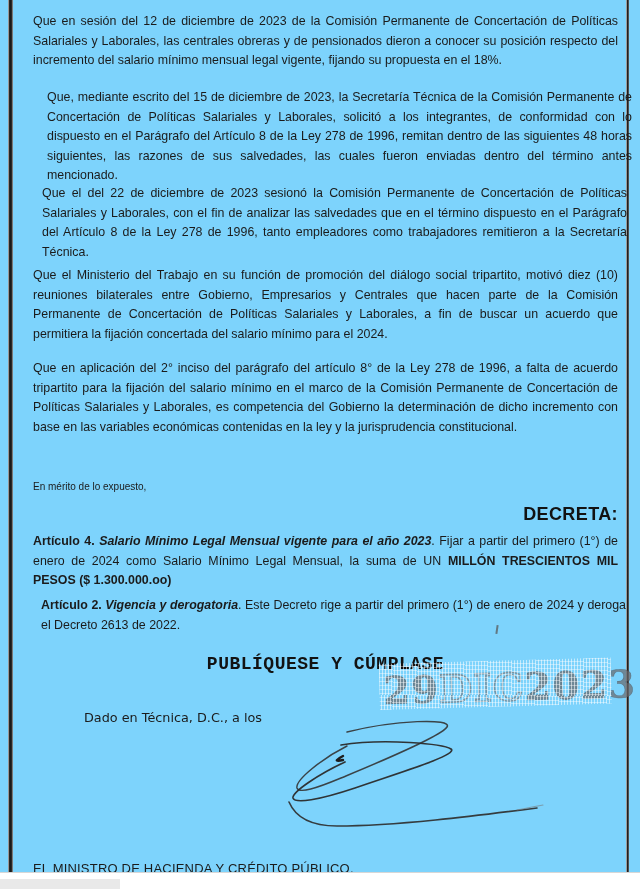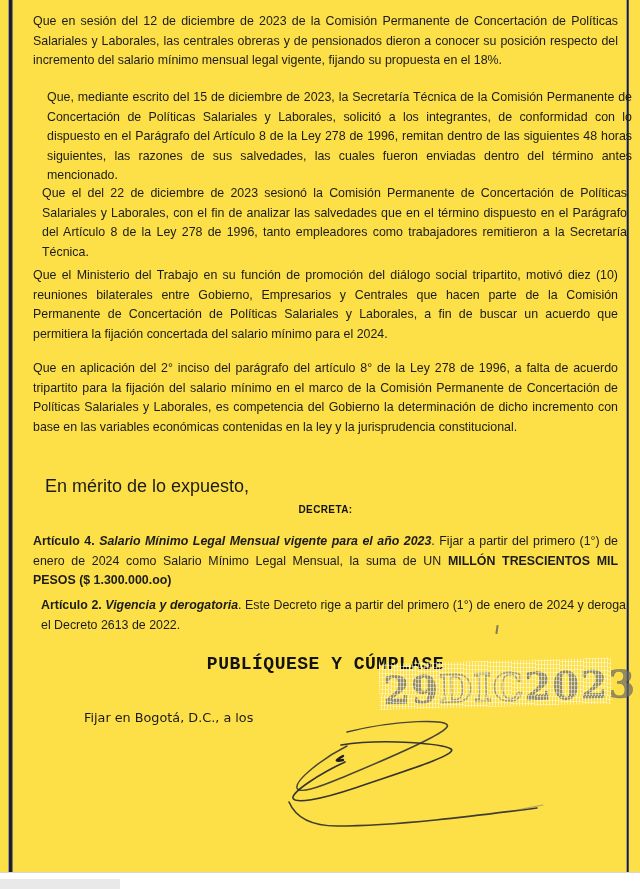--- a/index.html
+++ b/index.html
@@ -7,21 +7,21 @@
     padding: 0;
     background: #ffffff;
   }
   body {
     font-family: "Liberation Sans", sans-serif;
   }
   #page {
     position: relative;
     width: 640px;
     height: 889px;
-    background: #fde047;
+    background: #7dd3fc;
     overflow: hidden;
   }
   
   .scan-edge-left {
     position: absolute;
     left: 8px;
     top: 0;
     width: 5px;
     height: 889px;
     background: linear-gradient(to right, #f4f4f4 0%, #2b2b2b 22%, #161616 55%, #3a3a3a 85%, #fafafa 100%);
@@ -73,32 +73,32 @@
 
   .par-1 { position: absolute; top: 12px; left: 0; width: 585px; }
   .par-2 { position: absolute; top: 88px; left: 14px; width: 585px; }
   .par-3 { position: absolute; top: 184px; left: 9px; width: 585px; }
   .par-4 { position: absolute; top: 266px; left: 0; width: 585px; }
   .par-5 { position: absolute; top: 359px; left: 0; width: 585px; }
 
   .merito {
     position: absolute;
     top: 477px;
-    left: 12px;
+    left: 0;
+    font-size: 10px;
+    line-height: 19.5px;
+    color: #1b1b1b;
+  }
+  .decreta {
+    position: absolute;
+    top: 504px;
+    left: 0;
+    width: 585px;
+    text-align: right;
     font-size: 18px;
-    line-height: 19.5px;
-    color: #1b1b1b;
-  }
-  .decreta {
-    position: absolute;
-    top: 504px;
-    left: 0;
-    width: 585px;
-    text-align: center;
-    font-size: 10px;
     font-weight: bold;
     letter-spacing: 0.4px;
     color: #121212;
   }
   .art-1 { position: absolute; top: 532px; left: 0; width: 585px; }
   .art-2 { position: absolute; top: 596px; left: 8px; width: 585px; }
 
   .publiquese {
     position: absolute;
     top: 654px;
@@ -211,27 +211,28 @@
     <p class="body-par art-2"><b>Artículo 2.</b> <span class="bi">Vigencia y derogatoria</span><span>.</span><span> Este Decreto rige a partir del primero (1°) de enero de 2024 y deroga el Decreto 2613 de 2022.</span></p>
 
     <div class="publiquese">PUBLÍQUESE Y CÚMPLASE</div>
   </div>
 
   <div class="ink-speck"></div>
 
   <div class="date-stamp"><span>29</span><span class="hollow">DIC</span><span>2023</span></div>
   <div class="stamp-texture"></div>
 
-  <div class="dado-en">Fijar en Bogotá, D.C., a los</div>
+  <div class="dado-en">Dado en Técnica, D.C., a los</div>
 
   <div class="signature">
     <svg width="330" height="128" viewBox="0 0 330 128" fill="none" xmlns="http://www.w3.org/2000/svg">
       <path d="M72 16 C120 4, 178 2, 172 11 C166 21, 90 52, 66 62 C42 72, 24 78, 22 72 C20 64, 48 42, 72 30" stroke="#333333" stroke-width="1.5" stroke-linecap="round" fill="none" opacity="0.9"></path>
       <path d="M66 29 C110 22, 168 28, 176 33 C184 39, 120 58, 80 72 C44 84, 20 88, 18 82 C17 76, 44 58, 70 46" stroke="#2b2b2b" stroke-width="1.7" stroke-linecap="round" fill="none" opacity="0.95"></path>
       <path d="M68 40 C66 41, 63 43, 62 44 C61 45, 64 45, 68 44" stroke="#1d1d1d" stroke-width="2.4" stroke-linecap="round" fill="none"></path>
       <path d="M14 86 C20 100, 34 110, 62 110 C120 110, 200 100, 262 92" stroke="#2f2f2f" stroke-width="1.6" stroke-linecap="round" fill="none" opacity="0.92"></path>
       <path d="M242 94 C252 92, 262 90, 268 89" stroke="#7a7a7a" stroke-width="1.1" stroke-linecap="round" fill="none" opacity="0.6"></path>
     </svg>
   </div>
 
+  <div class="ministro">EL MINISTRO DE HACIENDA Y CRÉDITO PÚBLICO,</div>
 
   <div class="scan-bottom-band"></div>
 </div>
 
 </body></html>

